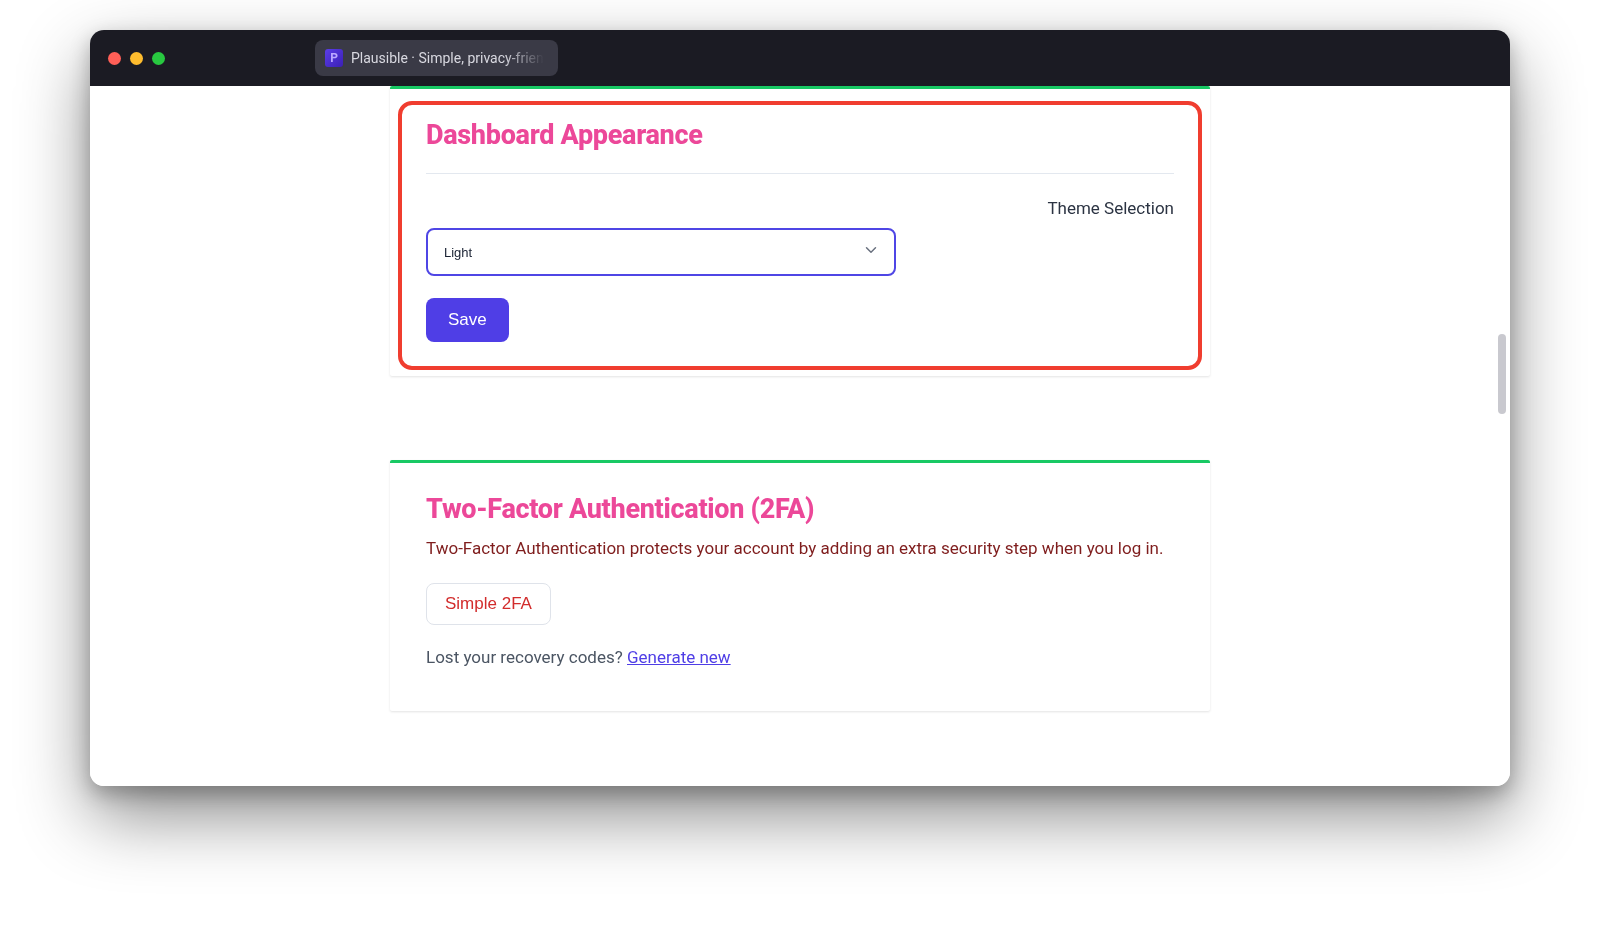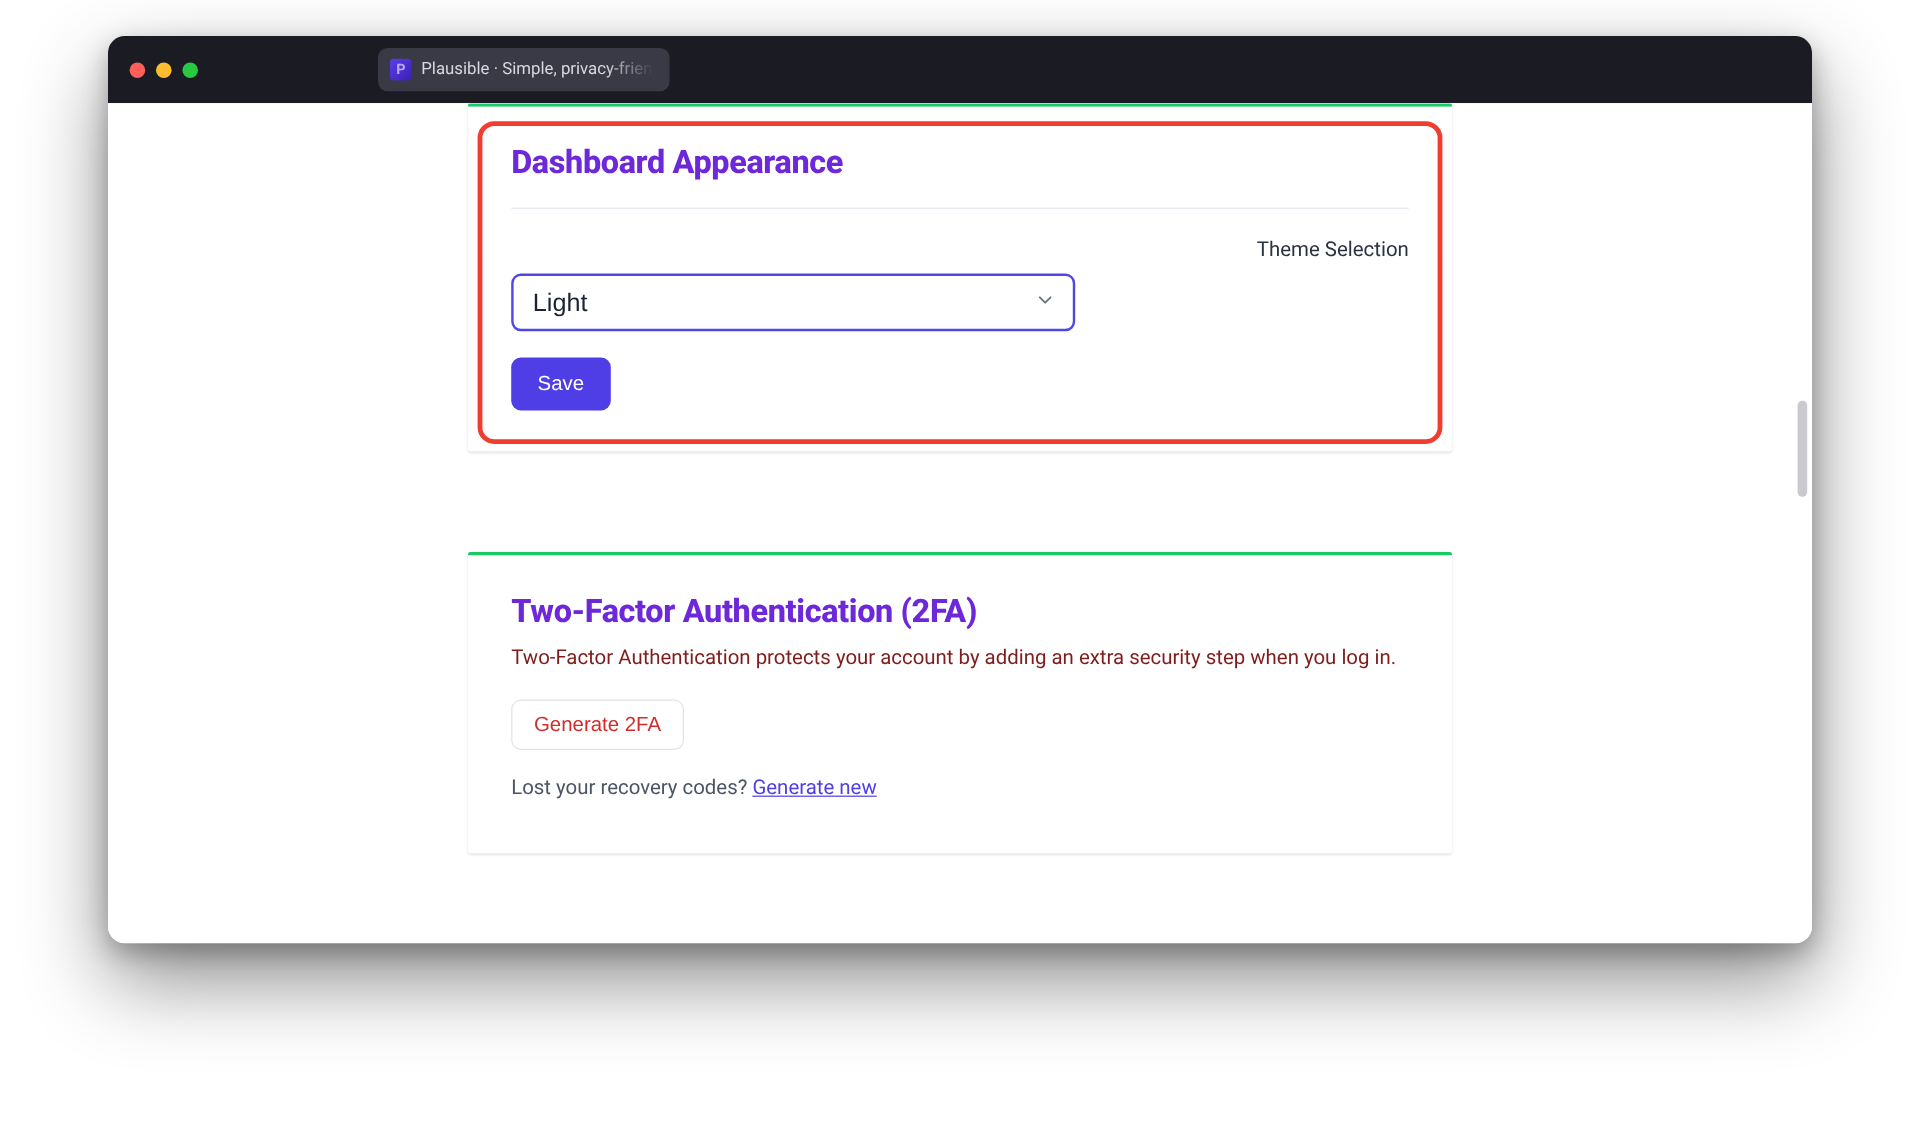--- a/index.html
+++ b/index.html
@@ -95,21 +95,21 @@
     .card-highlight {
       position: absolute;
       top: 12px; left: 8px; right: 8px; bottom: 6px;
       border: 4px solid #f03d2f;
       border-radius: 14px;
       pointer-events: none;
     }
     .card h2 {
       font-size: 27px;
       font-weight: 800;
-      color: #6d28d9;
+      color: #ec4899;
       letter-spacing: -0.3px;
     }
     .hr {
       border: none;
       border-top: 1px solid #e3e8ef;
       margin: 22px 0 24px 0;
     }
     .field-label {
       font-size: 17px;
       color: #2b3342;
@@ -121,21 +121,21 @@
       position: relative;
       width: 470px;
     }
     .select {
       width: 100%;
       height: 48px;
       border: 2px solid #4f46e5;
       border-radius: 8px;
       background: #ffffff;
       padding: 0 44px 0 16px;
-      font-size: 21px;
+      font-size: 13px;
       color: #1a2233;
       appearance: none;
       outline: none;
       cursor: pointer;
     }
     .select-chevron {
       position: absolute;
       right: 16px;
       top: 50%;
       transform: translateY(-50%);
@@ -228,21 +228,21 @@
                 <polyline points="6 9 12 15 18 9"></polyline>
               </svg>
           </span>
         </div>
         <button class="btn-primary">Save</button>
       </div>
 
       <div class="card second">
         <h2>Two-Factor Authentication (2FA)</h2>
         <p class="card-desc">Two-Factor Authentication protects your account by adding an extra security step when you log in.</p>
-        <button class="btn-outline-danger">Generate 2FA</button>
+        <button class="btn-outline-danger">Simple 2FA</button>
         <p class="lost-codes">
           <span>Lost your recovery codes? </span><a class="link">Generate new</a>
         </p>
       </div>
 
     </div>
   </div>
 </div>
 
 </body></html>

